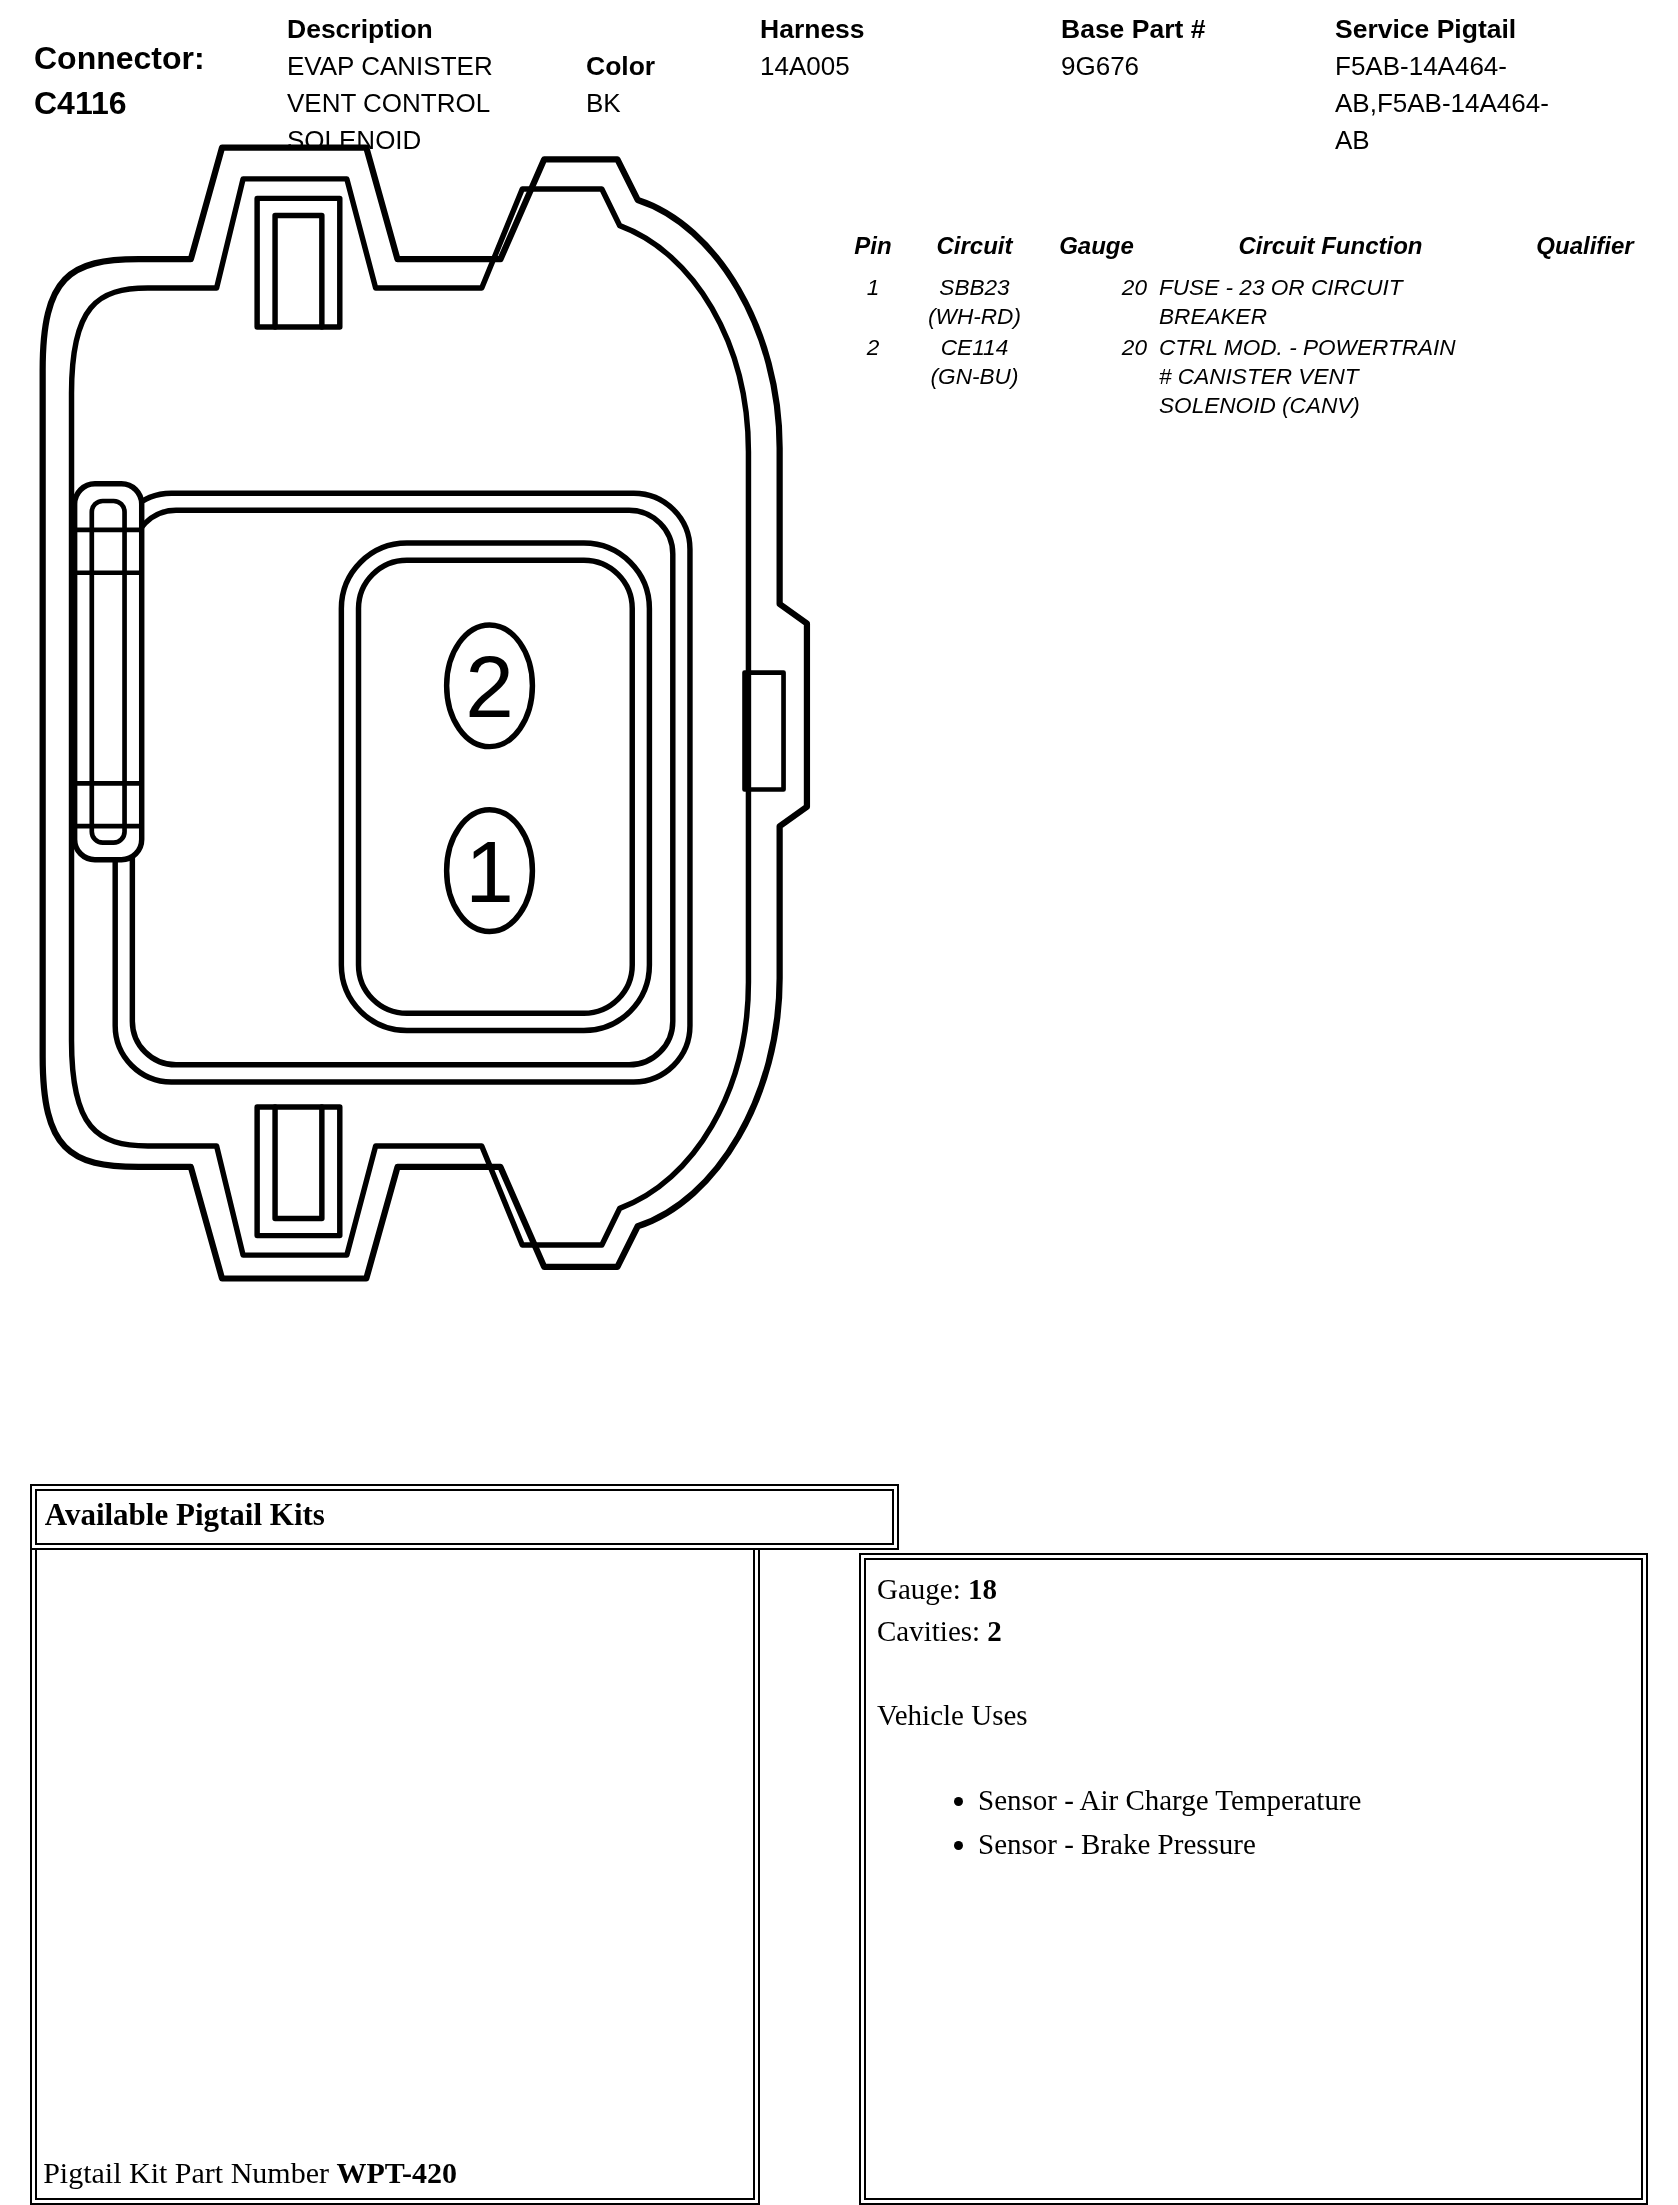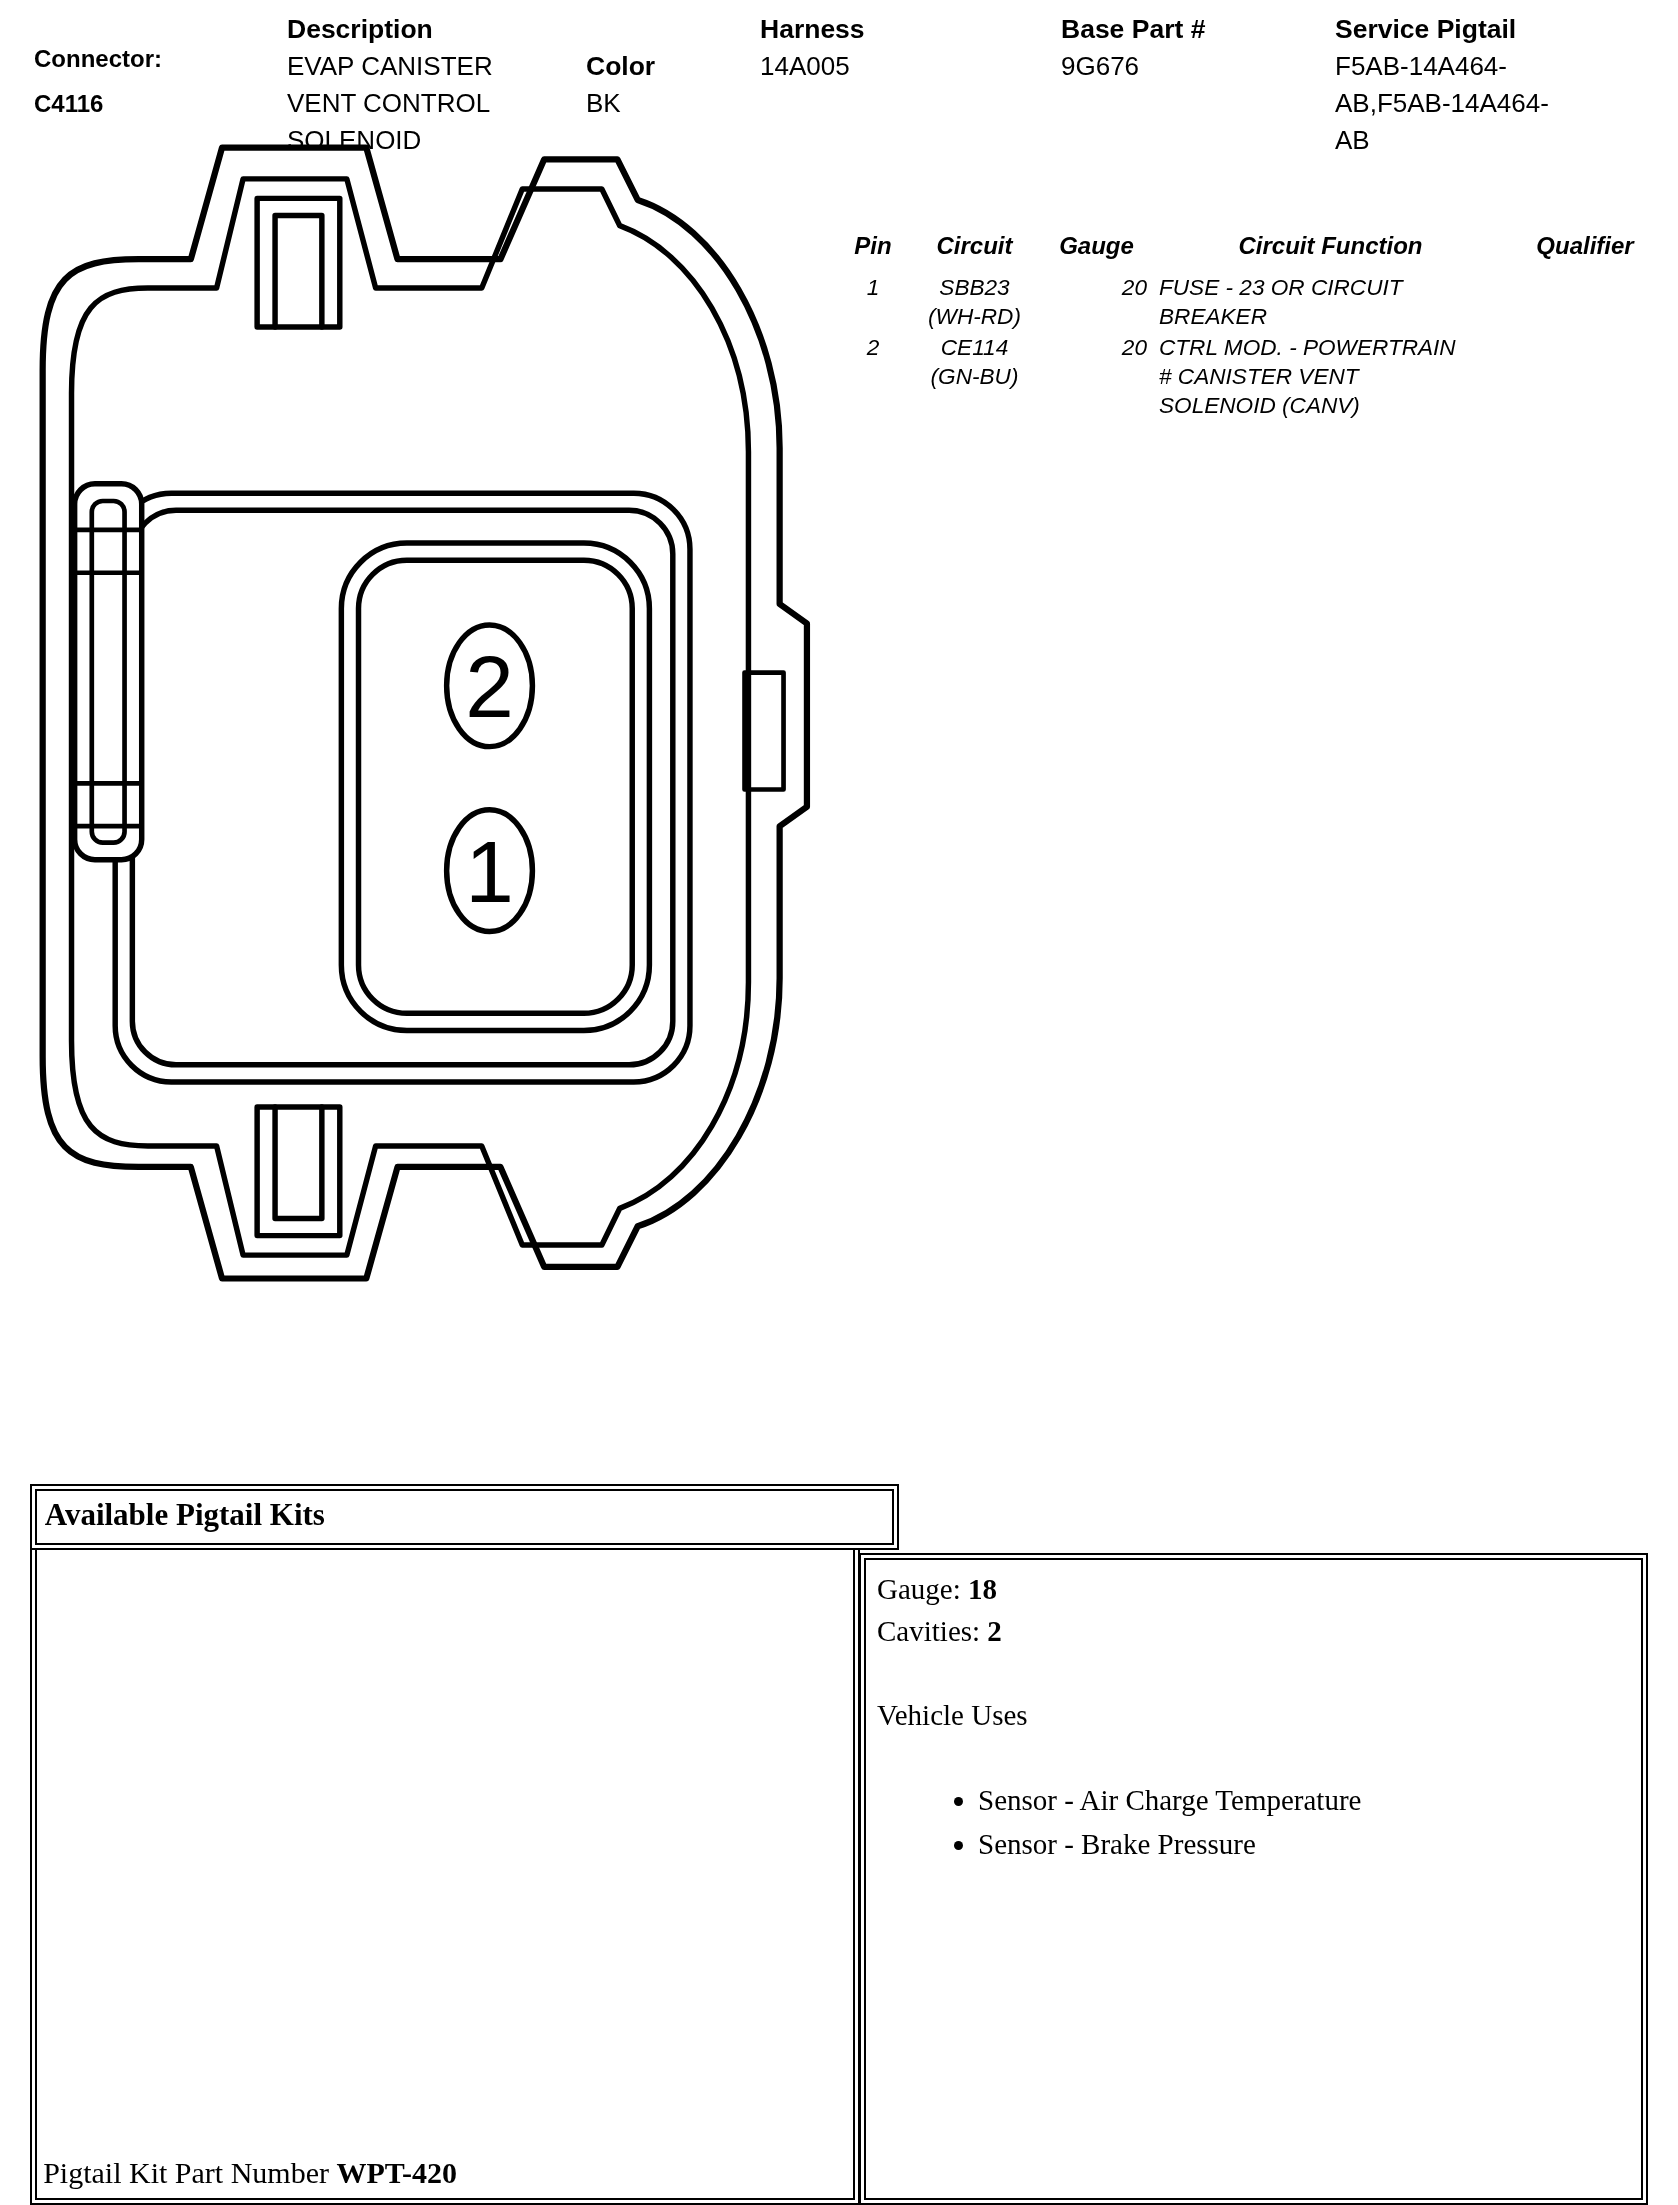--- a/index.html
+++ b/index.html
@@ -3,21 +3,21 @@
 <meta charset="utf-8">
 <style>
   * { margin:0; padding:0; box-sizing:border-box; }
   html, body { background:#fff; }
   body {
     width:1678px; height:2205px; position:relative; overflow:hidden;
     font-family:"Liberation Sans", sans-serif; color:#000;
   }
 
   
-  .connector-title { position:absolute; left:34px; top:36px; font-size:24px; font-weight:bold; line-height:45px; }
+  .connector-title { position:absolute; left:34px; top:36px; font-size:32px; font-weight:bold; line-height:45px; }
   .hdr-col { position:absolute; text-align:left; }
   .hdr-label { font-size:26.5px; font-weight:bold; line-height:37px; }
   .hdr-line  { font-size:26px; line-height:37px; }
   .col-desc    { left:287px;  top:11px; width:292px; }
   .col-color   { left:586px;  top:48px; width:133px; }
   .col-harness { left:760px;  top:11px; width:211px; }
   .col-base    { left:1061px; top:11px; width:246px; }
   .col-pigtail { left:1335px; top:11px; width:337px; }
 
   
@@ -31,21 +31,21 @@
   .pt-c { font-size:22.6px; line-height:29px; }
   .r1 { top:41px; }
   .r2 { top:101px; }
 
   
   .diagram-wrap { position:absolute; left:23.4px; top:136px; width:788px; height:1162px; }
   .cavity-num { font-family:"Liberation Sans", sans-serif; font-size:112px; }
   .kit-title-box { position:absolute; left:30px; top:1484px; width:869px; height:66px; border:7.8px double #000; }
   .kit-title { font-family:"Liberation Serif", serif; font-weight:bold; font-size:31px; padding:6.2px 0 0 7.8px; }
   .kit-left-box {
-    position:absolute; left:30px; top:1549px; width:830px; height:656px;
+    position:absolute; left:30px; top:1549px; width:730px; height:656px;
     border:7.8px double #000; border-top:none;
     display:flex; align-items:flex-end; padding:0 0 7.8px 6.2px;
     font-family:"Liberation Serif", serif; font-size:30px;
   }
   .kit-right-box {
     position:absolute; left:859px; top:1553px; width:789px; height:652px;
     border:7.8px double #000;
     font-family:"Liberation Serif", serif; font-size:29px; padding:7.8px 11px;
   }
   .kr-line { line-height:42px; }

